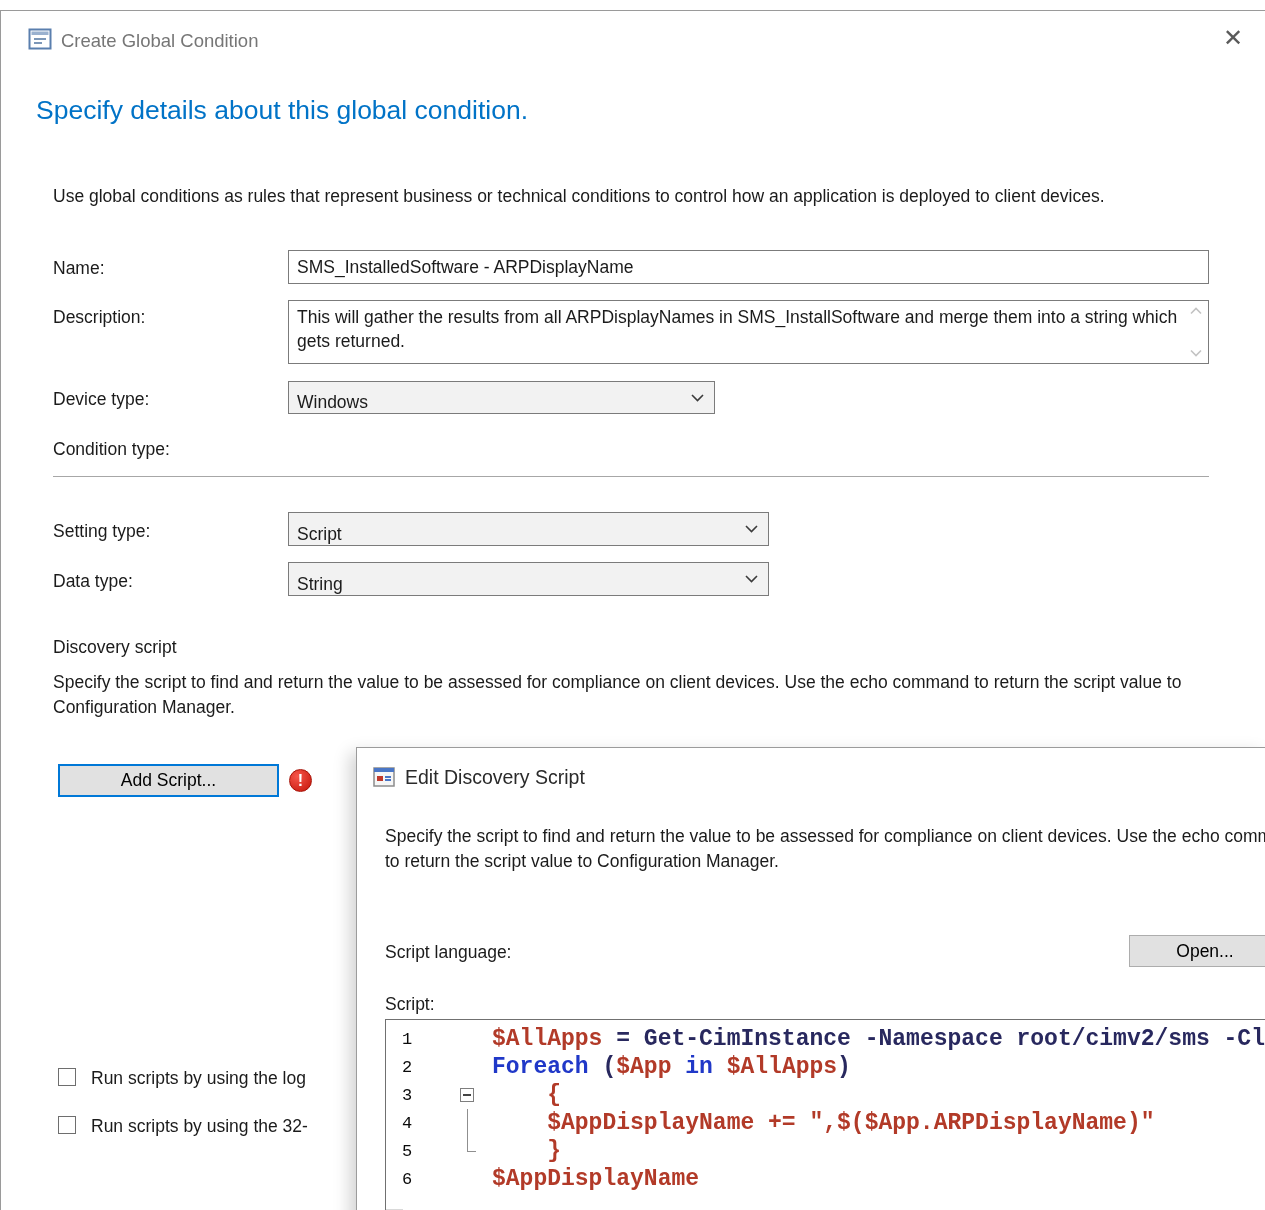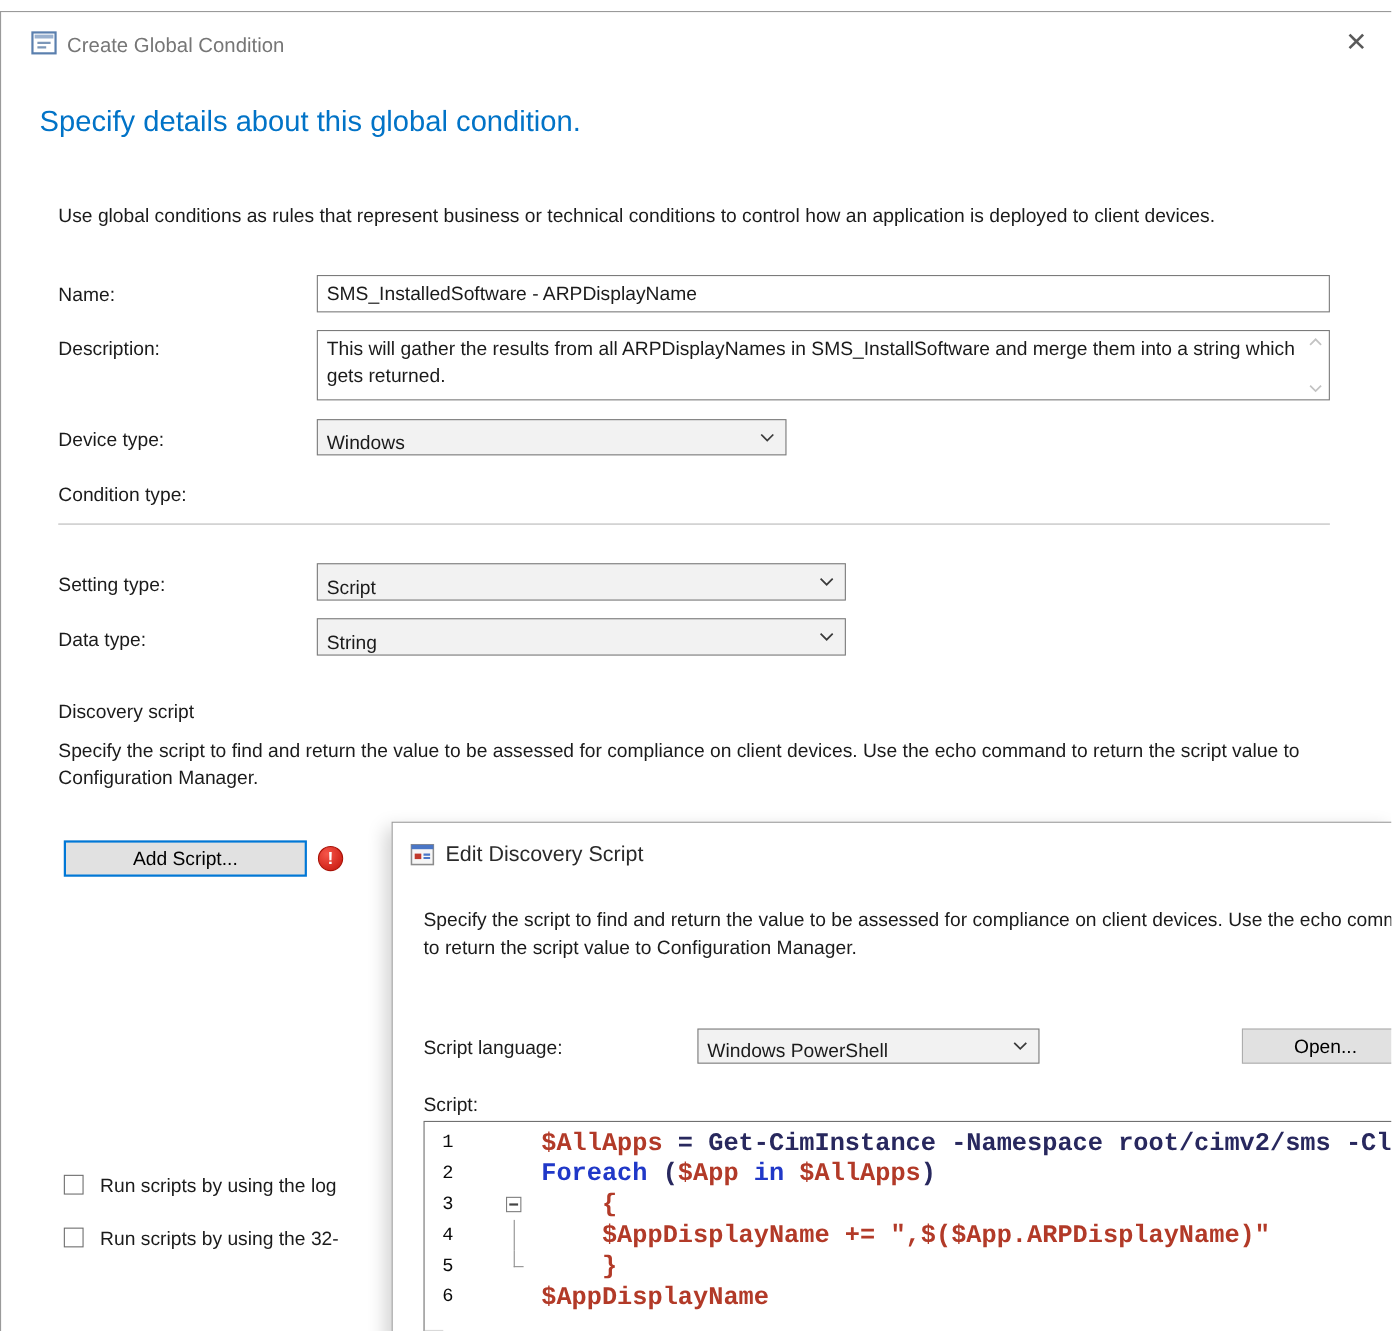--- a/index.html
+++ b/index.html
@@ -150,28 +150,20 @@
         <line x1="12" y1="10" x2="18" y2="10" stroke="#4a76c6" stroke-width="2"></line>
         <line x1="12" y1="13" x2="18" y2="13" stroke="#4a76c6" stroke-width="2"></line>
       </svg>
     </div>
     <div class="abs dialog-title" style="left:48px;top:18px">Edit Discovery Script</div>
 
     <div class="abs nowrap" style="left:28px;top:78px">Specify the script to find and return the value to be assessed for compliance on client devices. Use the echo command</div>
     <div class="abs nowrap" style="left:28px;top:103px">to return the script value to Configuration Manager.</div>
 
     <div class="abs" style="left:28px;top:194px">Script language:</div>
-    <div class="combo" style="left:277px;top:187px;width:311px;height:32px">
-      <span>Windows PowerShell</span>
-      <span class="chev">
-        <svg width="13" height="8" viewBox="0 0 13 8">
-            <path d="M1 1 L6.5 6.5 L12 1" fill="none" stroke="#3b3b3b" stroke-width="1.6"></path>
-          </svg>
-      </span>
-    </div>
     <button class="btn" style="left:772px;top:187px;width:152px;height:32px">Open...</button>
 
     <div class="abs" style="left:28px;top:246px">Script:</div>
 
     <div class="editor">
       <div class="rows-wrap">
           <div class="code-row">
             <span class="code-num">1</span>
             <span class="code-fold"></span>
             <span class="code-text"><span style="color: rgb(178, 58, 40);">$AllApps </span><span style="color: rgb(40, 40, 94); text-align: right;">= Get-CimInstance -Namespace root/cimv2/sms -Cl</span></span>

